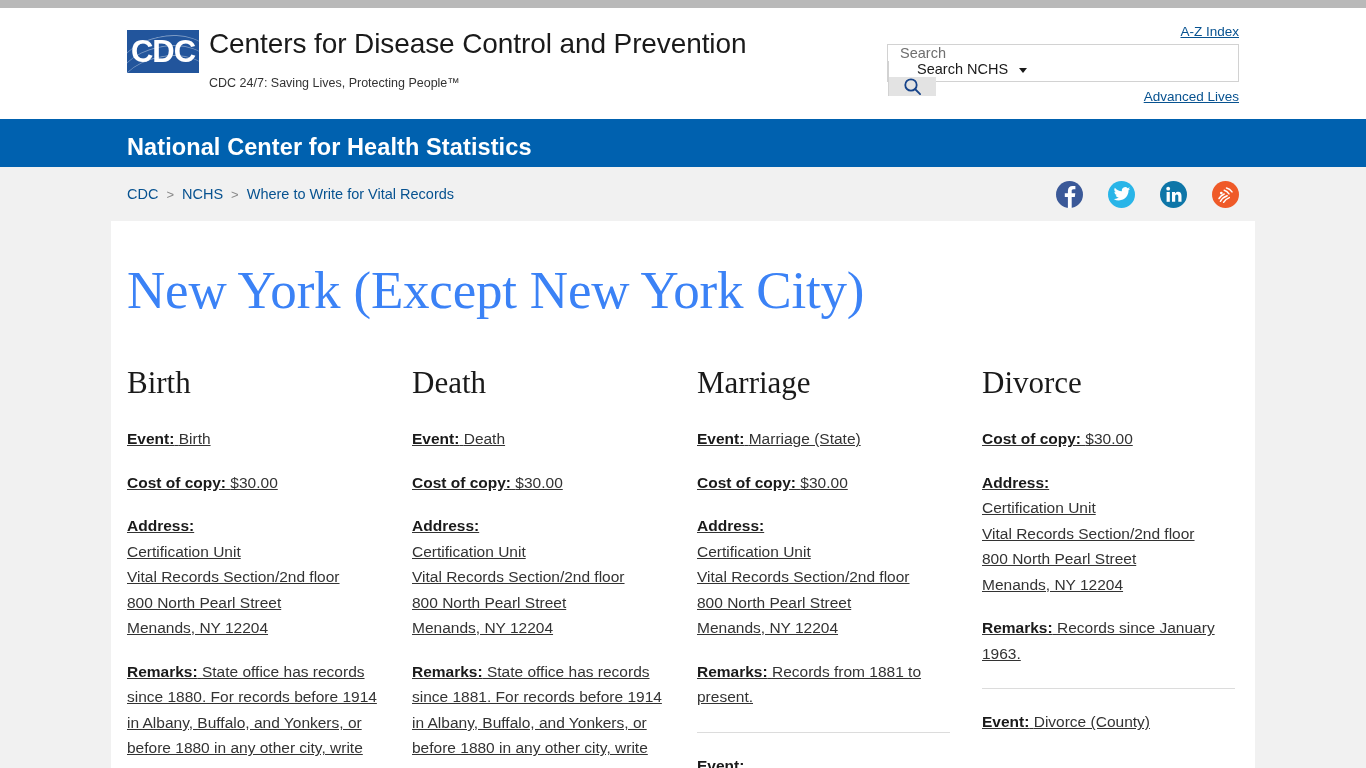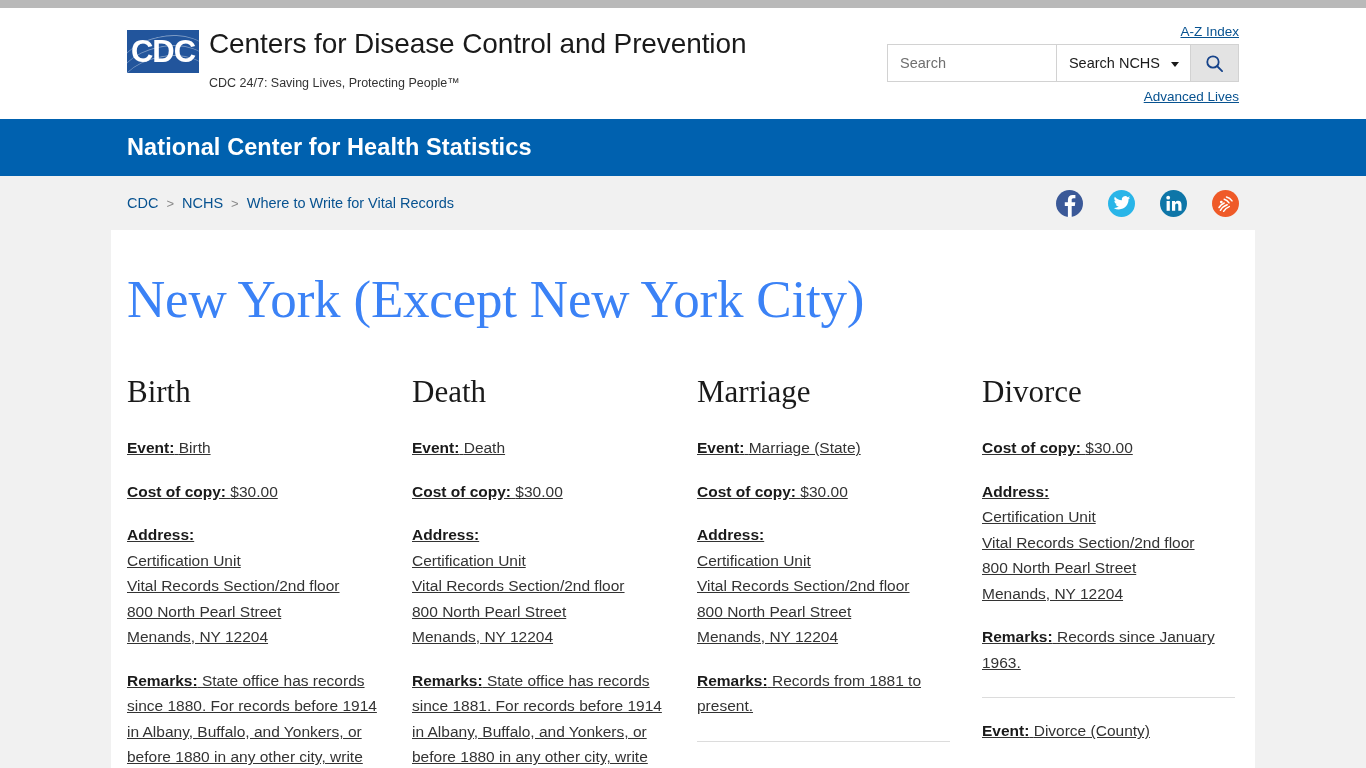--- a/index.html
+++ b/index.html
@@ -108,40 +108,41 @@
     display: inline-block;
   }
   .az-index-link { margin-bottom: 5px; }
 
   .search-bar {
     display: flex;
     height: 38px;
     border: 1px solid #d2d2d2;
     background: #ffffff;
     margin-bottom: 5px;
+    flex-direction: column;
   }
   .search-input {
     flex: 1 1 auto;
     border: none;
     outline: none;
     padding: 0 12px;
     font-size: 14.5px;
     font-family: "Liberation Sans", sans-serif;
     color: #555;
     background: transparent;
     min-width: 0;
   }
   .search-input::placeholder { color: #6f6f6f; }
 
   .search-scope {
     flex: none;
     display: flex;
     align-items: center;
     gap: 11px;
-    padding: 0 11px 0 12px;
+    padding: 0 11px 0 28px;
     border-left: 1px solid #d2d2d2;
     font-size: 14.5px;
     color: #1a1a1a;
     white-space: nowrap;
     cursor: pointer;
   }
   .caret-down {
     width: 0; height: 0;
     border-left: 4.5px solid transparent;
     border-right: 4.5px solid transparent;
@@ -158,21 +159,21 @@
     border-left: 1px solid #d2d2d2;
     display: flex;
     align-items: center;
     justify-content: center;
     cursor: pointer;
   }
 
   
   .agency-banner {
     background: #0061af;
-    height: 57px;
+    height: 48px;
   }
   .agency-banner-inner {
     width: 1144px;
     margin: 0 auto;
     padding-left: 16px;
     height: 57px;
     display: flex;
     align-items: center;
   }
   .agency-title {

